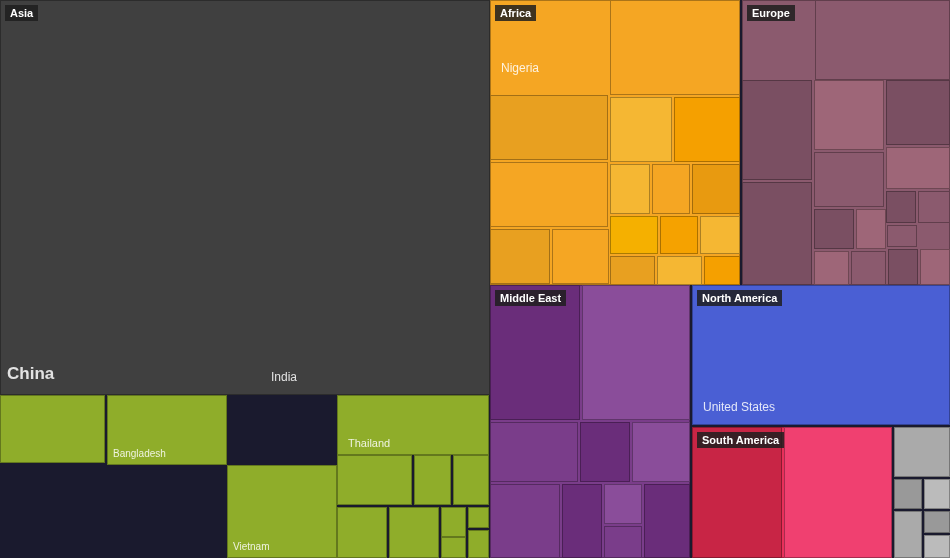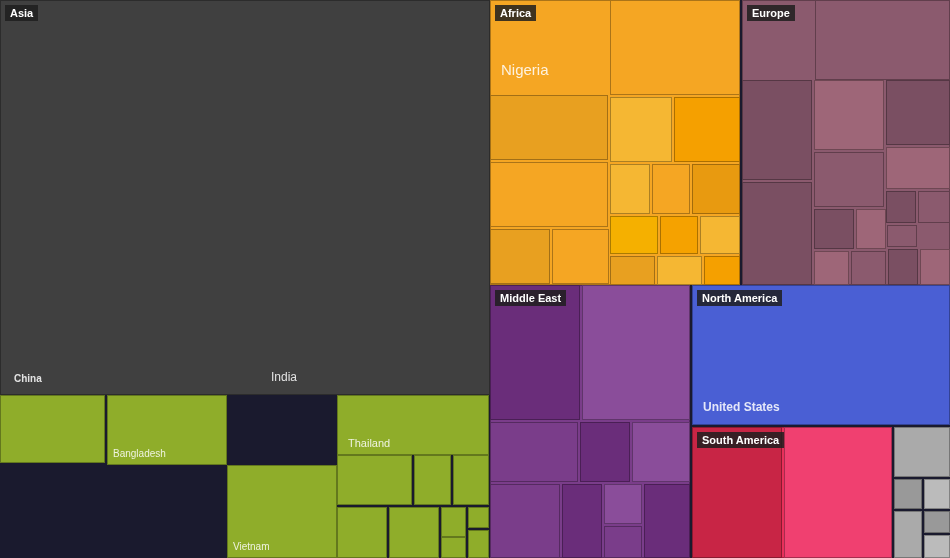--- a/index.html
+++ b/index.html
@@ -38,21 +38,21 @@
       border: 1px solid rgba(0,0,0,0.3);
       overflow: hidden;
     }
 
     
     .asia-main {
       background: #404040;
       left: 0; top: 0; width: 490px; height: 395px;
     }
     .asia-china-label {
-      bottom: 10px; left: 13px; font-size: 10px; font-weight: bold;
+      bottom: 10px; left: 6px; font-size: 17px; font-weight: bold;
     }
     .asia-india-label {
       bottom: 10px; left: 270px; font-size: 12px;
     }
 
     
     .asia-bangladesh {
       background: #8fad2a; left: 107px; top: 395px; width: 120px; height: 70px; padding-left: 24px;
     }
     .asia-bangladesh-label { bottom:5px; left:5px; font-size:10px; }
@@ -87,21 +87,21 @@
     .asia-th-sub6 { background: #8fad2a; left: 441px; top: 507px; width: 25px; height: 30px; }
     .asia-th-sub7 { background: #8fad2a; left: 441px; top: 537px; width: 25px; height: 21px; }
     .asia-th-sub8 { background: #8fad2a; left: 468px; top: 507px; width: 21px; height: 21px; }
     .asia-th-sub9 { background: #8fad2a; left: 468px; top: 530px; width: 21px; height: 28px; }
     .asia-bangladesh2-sub1 { background: #8fad2a; left: 0; top: 395px; width: 105px; height: 68px; }
 
     
     .africa-main {
       background: #f5a623; left: 490px; top: 0; width: 250px; height: 285px;
     }
-    .africa-nigeria-label { top: 60px; left: 10px; font-size: 15px; }
+    .africa-nigeria-label { top: 60px; left: 10px; font-size: 12px; }
     .africa-kenya-label { bottom: 10px; left: 10px; font-size: 11px; }
 
     
     .af-sub1 { background: #f5a623; left: 610px; top: 0; width: 130px; height: 95px; }
     .af-sub2 { background: #f5b733; left: 610px; top: 97px; width: 62px; height: 65px; }
     .af-sub3 { background: #f5a000; left: 674px; top: 97px; width: 66px; height: 65px; }
     .af-sub4 { background: #e8a020; left: 490px; top: 95px; width: 118px; height: 65px; }
     .af-sub5 { background: #f5b733; left: 610px; top: 164px; width: 40px; height: 50px; }
     .af-sub6 { background: #f5a623; left: 652px; top: 164px; width: 38px; height: 50px; }
     .af-sub7 { background: #e89a10; left: 692px; top: 164px; width: 48px; height: 50px; }
@@ -154,21 +154,21 @@
     .me-sub6 { background: #7a3d8a; left: 490px; top: 484px; width: 70px; height: 74px; }
     .me-sub7 { background: #6a2d7a; left: 562px; top: 484px; width: 40px; height: 74px; }
     .me-sub8 { background: #8a4d9a; left: 604px; top: 484px; width: 38px; height: 40px; }
     .me-sub9 { background: #7a3d8a; left: 604px; top: 526px; width: 38px; height: 32px; }
     .me-sub10 { background: #6a2d7a; left: 644px; top: 484px; width: 46px; height: 74px; }
 
     
     .northam-main {
       background: #4a5fd4; left: 692px; top: 285px; width: 258px; height: 140px;
     }
-    .northam-us-label { bottom: 10px; left: 10px; font-size: 12px; font-weight: bold; text-align: center; }
+    .northam-us-label { bottom: 10px; left: 10px; font-size: 12px; font-weight: normal; text-align: center; }
     .northam-mexico { background: #5a6fe4; left: 870px; top: 285px; width: 80px; height: 140px; }
     .northam-mexico-label { top: 50px; left: 5px; font-size: 11px; }
 
     
     .southam-main {
       background: #e8305a; left: 692px; top: 427px; width: 200px; height: 131px;
     }
     .southam-brazil-label { bottom: 10px; left: 5px; font-size: 11px; }
     .southam-peru-label { top: 50px; left: 100px; font-size: 11px; }
 

